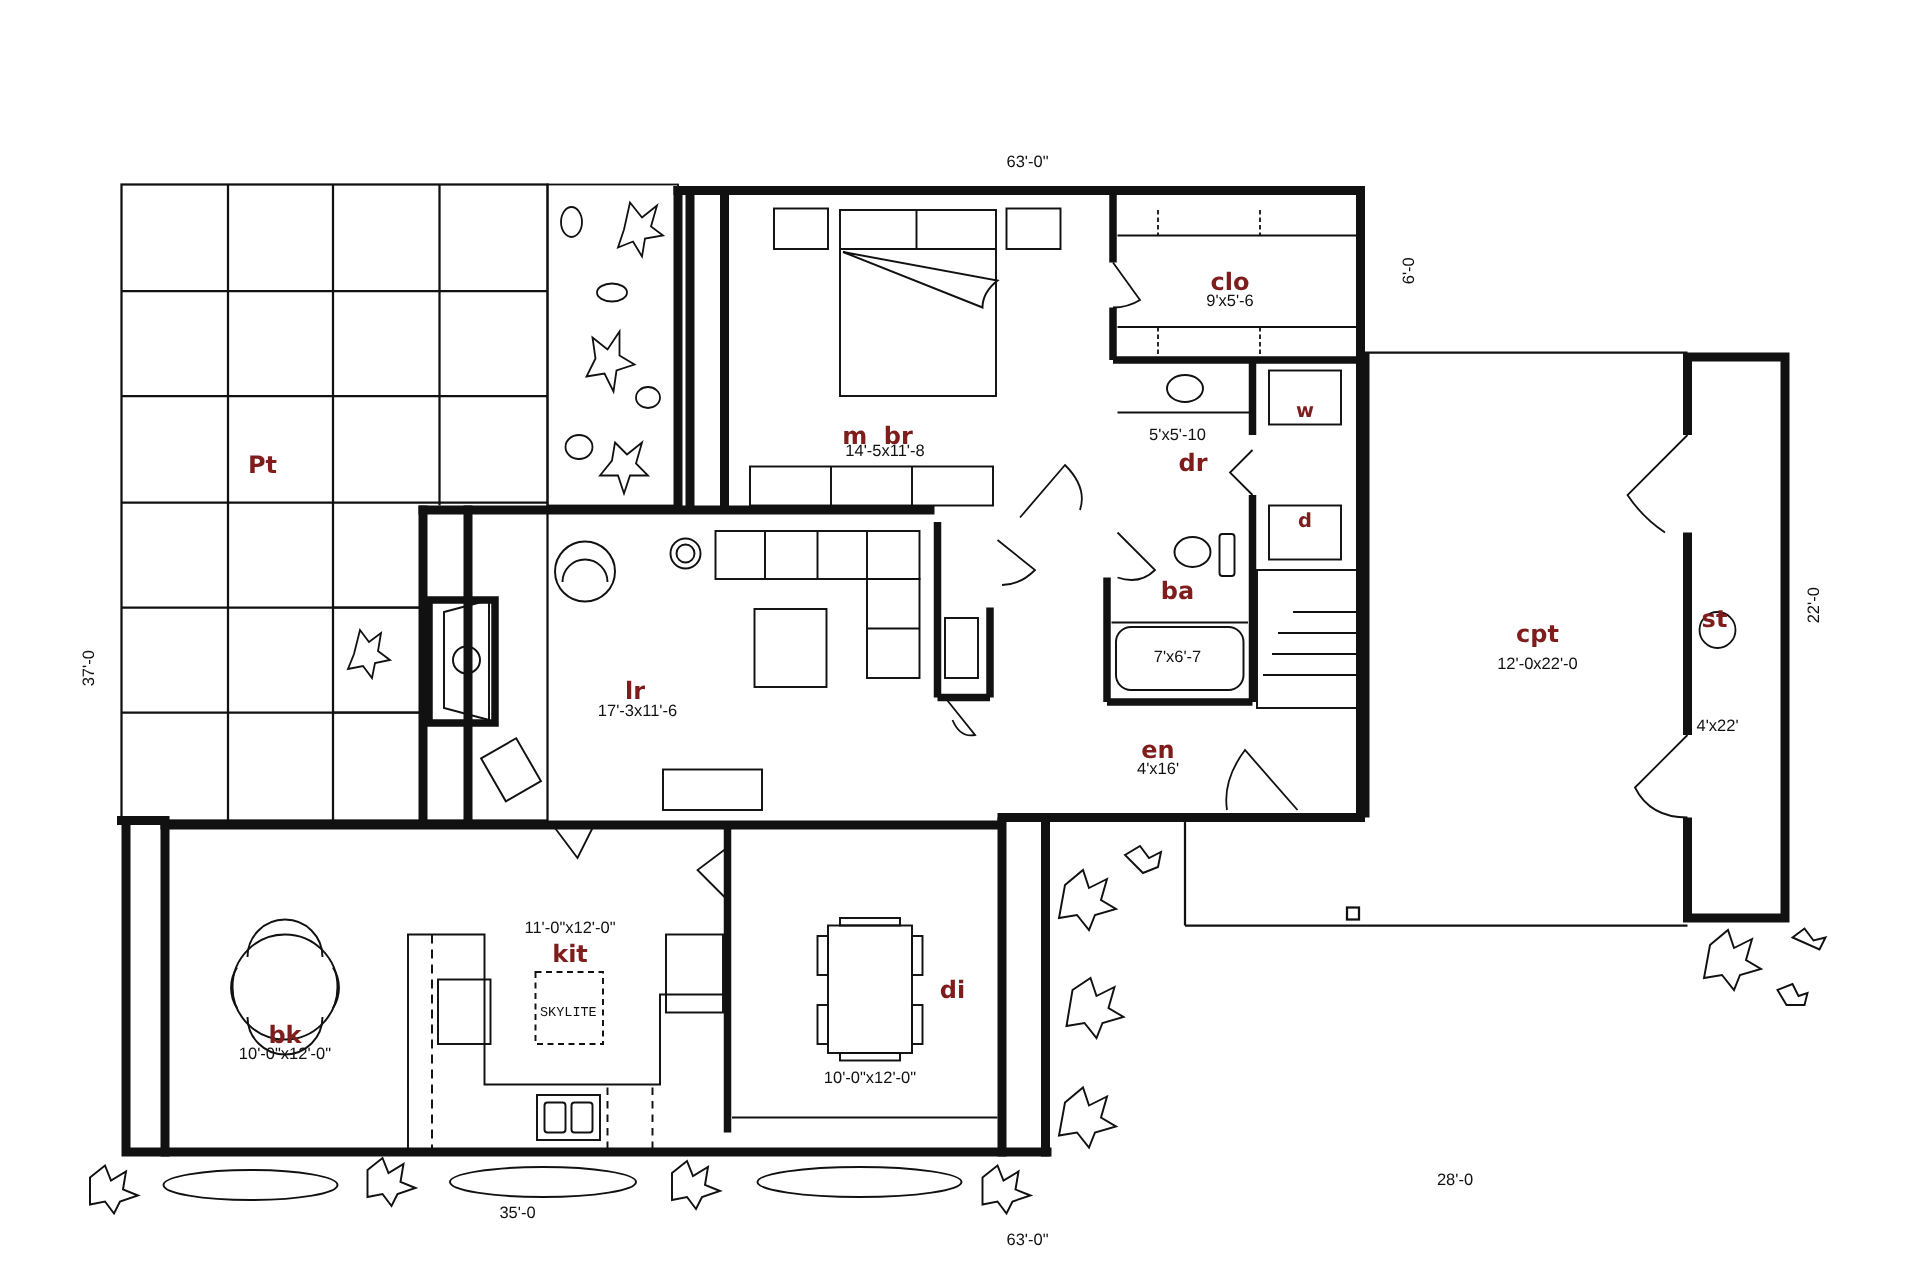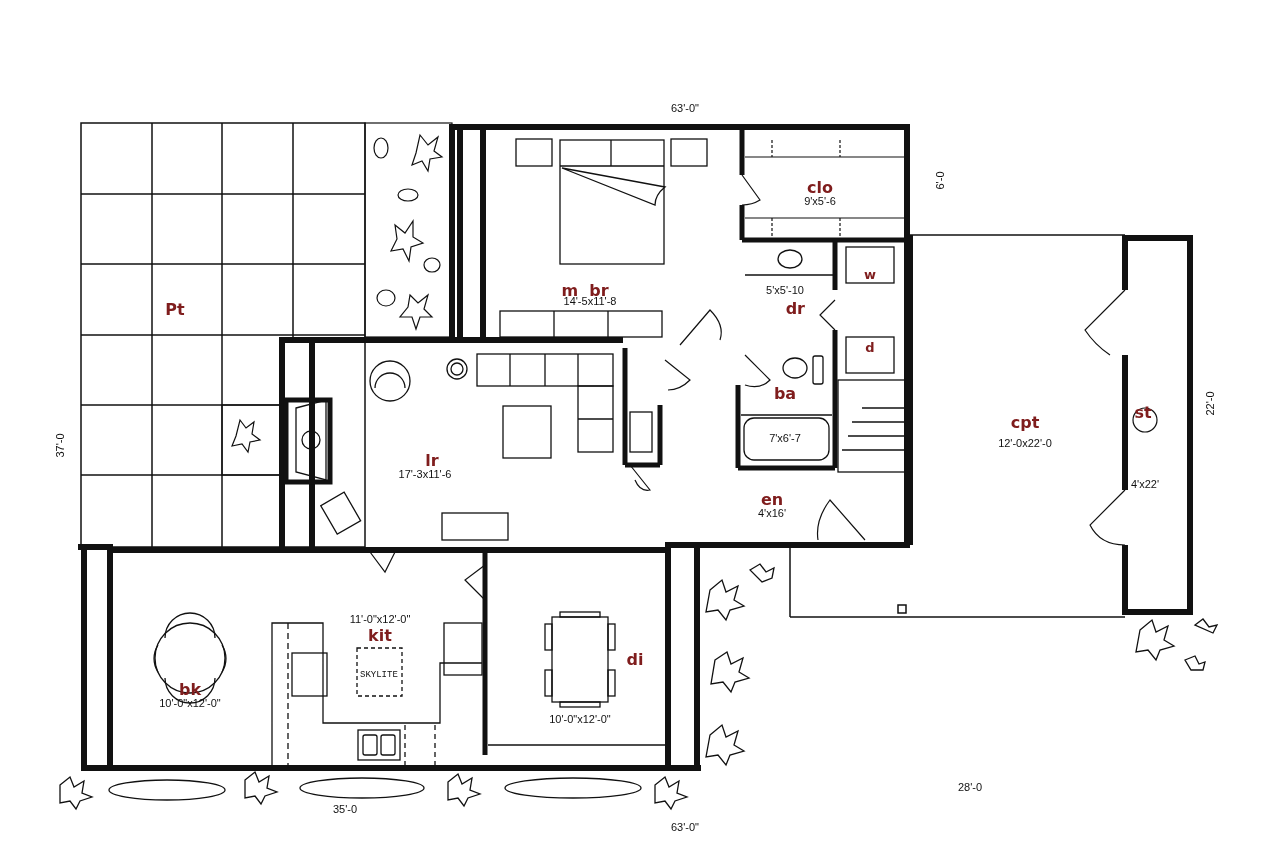--- a/index.html
+++ b/index.html
@@ -228,21 +228,21 @@
 
 <div class="dim" style="left:750px;top:285px;width:70px;">5'x5'-10</div>
 <div class="lbl" style="left:765px;top:301px;width:40px;text-align:right;">dr</div>
 
 <div class="lbl" style="left:855px;top:268px;width:30px;font-size:13px;">w</div>
 <div class="lbl" style="left:855px;top:341px;width:30px;font-size:13px;">d</div>
 
 <div class="lbl" style="left:765px;top:386px;width:40px;">ba</div>
 <div class="dim" style="left:750px;top:433px;width:70px;">7'x6'-7</div>
 
-<div class="lbl" style="left:407px;top:453px;width:50px;">lr</div>
+<div class="lbl" style="left:380px;top:453px;width:50px;text-align:right;">lr</div>
 <div class="dim" style="left:380px;top:469px;width:90px;">17'-3x11'-6</div>
 
 <div class="lbl" style="left:752px;top:492px;width:40px;">en</div>
 <div class="dim" style="left:742px;top:508px;width:60px;">4'x16'</div>
 
 <div class="lbl" style="left:995px;top:415px;width:60px;">cpt</div>
 <div class="dim" style="left:975px;top:438px;width:100px;">12'-0x22'-0</div>
 
 <div class="lbl" style="left:1128px;top:365px;width:30px;margin-top:40px;">st</div>
 <div class="dim" style="left:1120px;top:440px;width:50px;margin-top:39px;">4'x22'</div>

